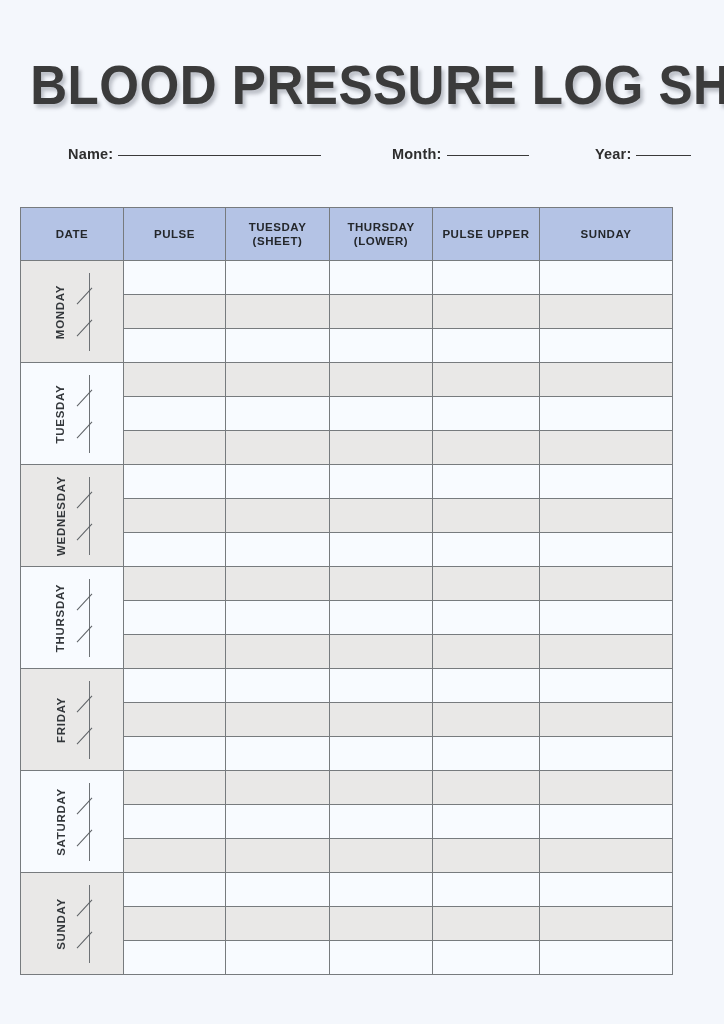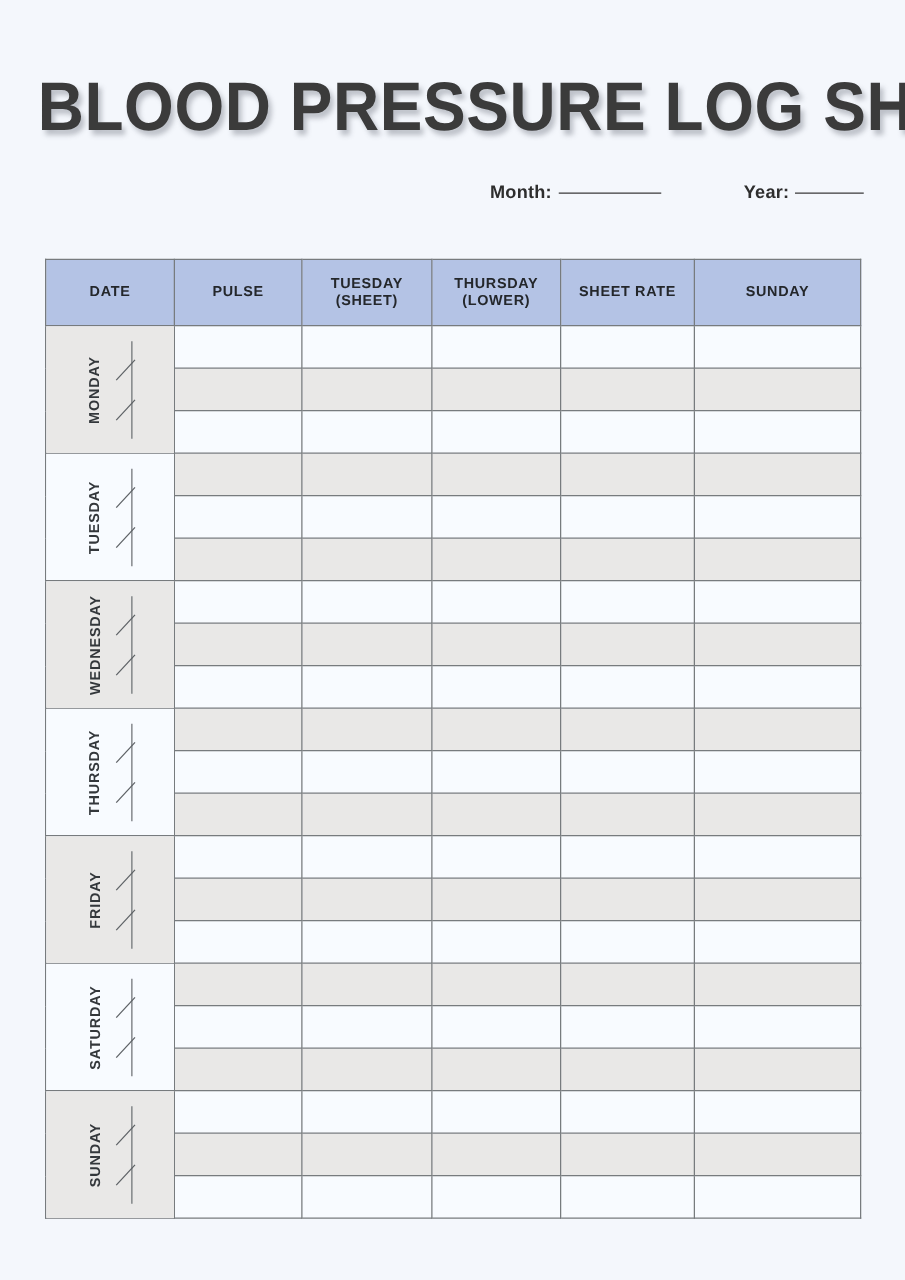--- a/index.html
+++ b/index.html
@@ -68,21 +68,21 @@
   .meta-name  { left: 68px;  top: 0; }
   .meta-month { left: 392px; top: 0; }
   .meta-year  { left: 551px; top: 0; margin-left: 44px; }
   .meta-name .meta-line  { width: 203px; }
   .meta-month .meta-line { width: 82px; }
   .meta-year .meta-line  { width: 55px; }
 
   
   .log-table {
     position: absolute;
-    left: 36px;
+    left: 20px;
     top: 207px;
     width: 652px;
     border-collapse: collapse;
     table-layout: fixed;
     padding-left: 44px;
   }
   .log-table td, .log-table th {
     border: 1.5px solid #777b7e;
     padding: 0;
     margin: 0;
@@ -178,20 +178,24 @@
 </style>
 </head>
 <body>
 
 <div class="title-wrap">
   <div class="sheet-title">BLOOD PRESSURE LOG SHEET</div>
 </div>
 
 <div class="meta-row">
 
+  <div class="meta-field meta-name">
+    <span class="meta-label">Name:</span>
+    <span class="meta-line"></span>
+  </div>
 
   <div class="meta-field meta-month">
     <span class="meta-label">Month:</span>
     <span class="meta-line"></span>
   </div>
 
   <div class="meta-field meta-year">
     <span class="meta-label">Year:</span>
     <span class="meta-line"></span>
   </div>
@@ -217,21 +221,21 @@
         </th>
         <th>
           <div>TUESDAY</div>
           <div>(SHEET)</div>
         </th>
         <th>
           <div>THURSDAY</div>
           <div>(LOWER)</div>
         </th>
         <th>
-          <div>SHEET RATE</div>
+          <div>PULSE UPPER</div>
         </th>
         <th>
           <div>SUNDAY</div>
         </th>
       </tr>
   </thead>
   <tbody>
       <tr class="row-plain">
         <td class="day-cell shade" rowspan="3">
           <div class="day-inner">

